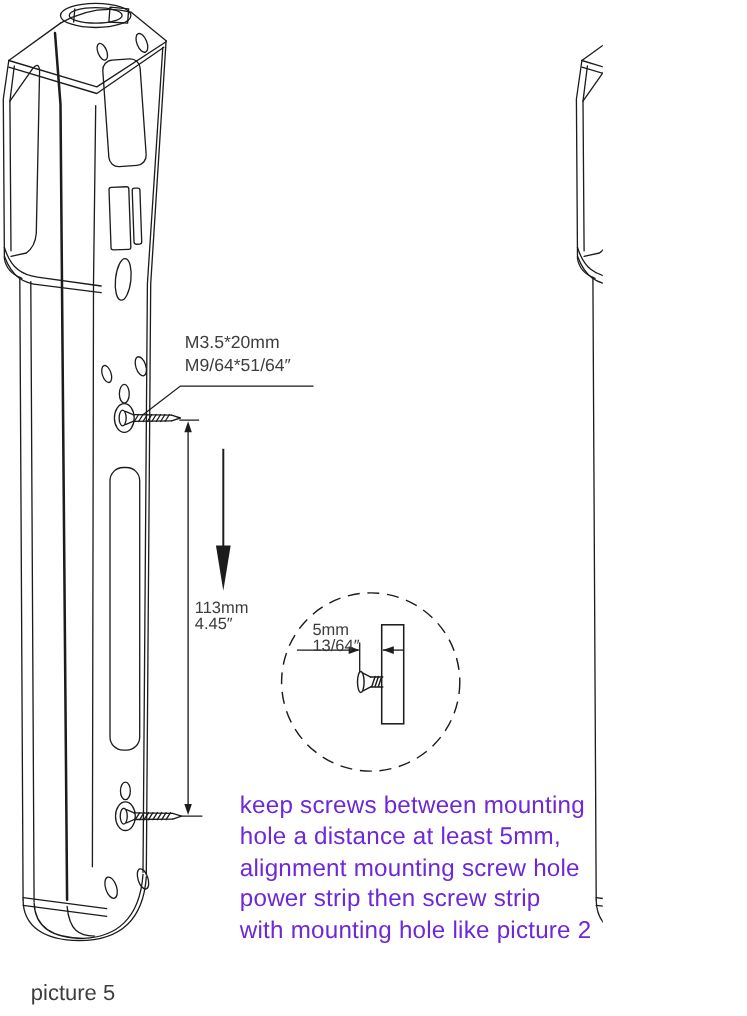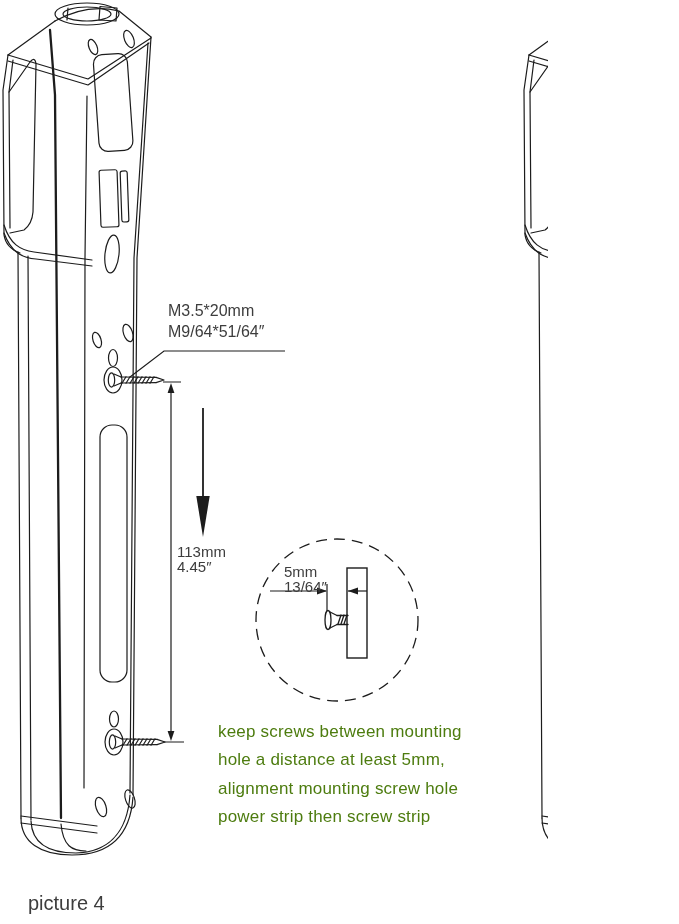--- a/index.html
+++ b/index.html
@@ -6,21 +6,21 @@
   .canvas{
     position:relative;
     width:548px;height:924px;
     background:#ffffff;
     font-family:"Liberation Sans", sans-serif;
     overflow:hidden;
   }
   .diagram-svg{position:absolute;left:0;top:0;}
   .instructions{
     position:absolute;left:218px;top:718px;width:320px;
-    font-size:17px;line-height:28.4px;color:#4d7c0f;
+    font-size:22px;line-height:28.4px;color:#6d28d9;
     letter-spacing:0.2px;
   }
   .caption{
     position:absolute;top:892px;
     font-size:20px;color:#3d3d3d;
   }
   .caption.p1{left:28px;}
   .caption.p2{left:549px;}
   svg text{
     font-family:"Liberation Sans", sans-serif;
@@ -174,18 +174,19 @@
       <text x="284" y="577" class="dim-text">5mm</text>
       <text x="284" y="592" class="dim-text">13/64″</text>
     </g>
   </svg>
 
   <div class="instructions">
     <div>keep screws between mounting</div>
     <div>hole a distance at least 5mm,</div>
     <div>alignment mounting screw hole</div>
     <div>power strip then screw strip</div>
+    <div>with mounting hole like picture 2</div>
   </div>
 
-  <div class="caption p1">picture 4</div>
+  <div class="caption p1">picture 5</div>
   <div class="caption p2">picture 2</div>
 
 </div>
 
 </body></html>

